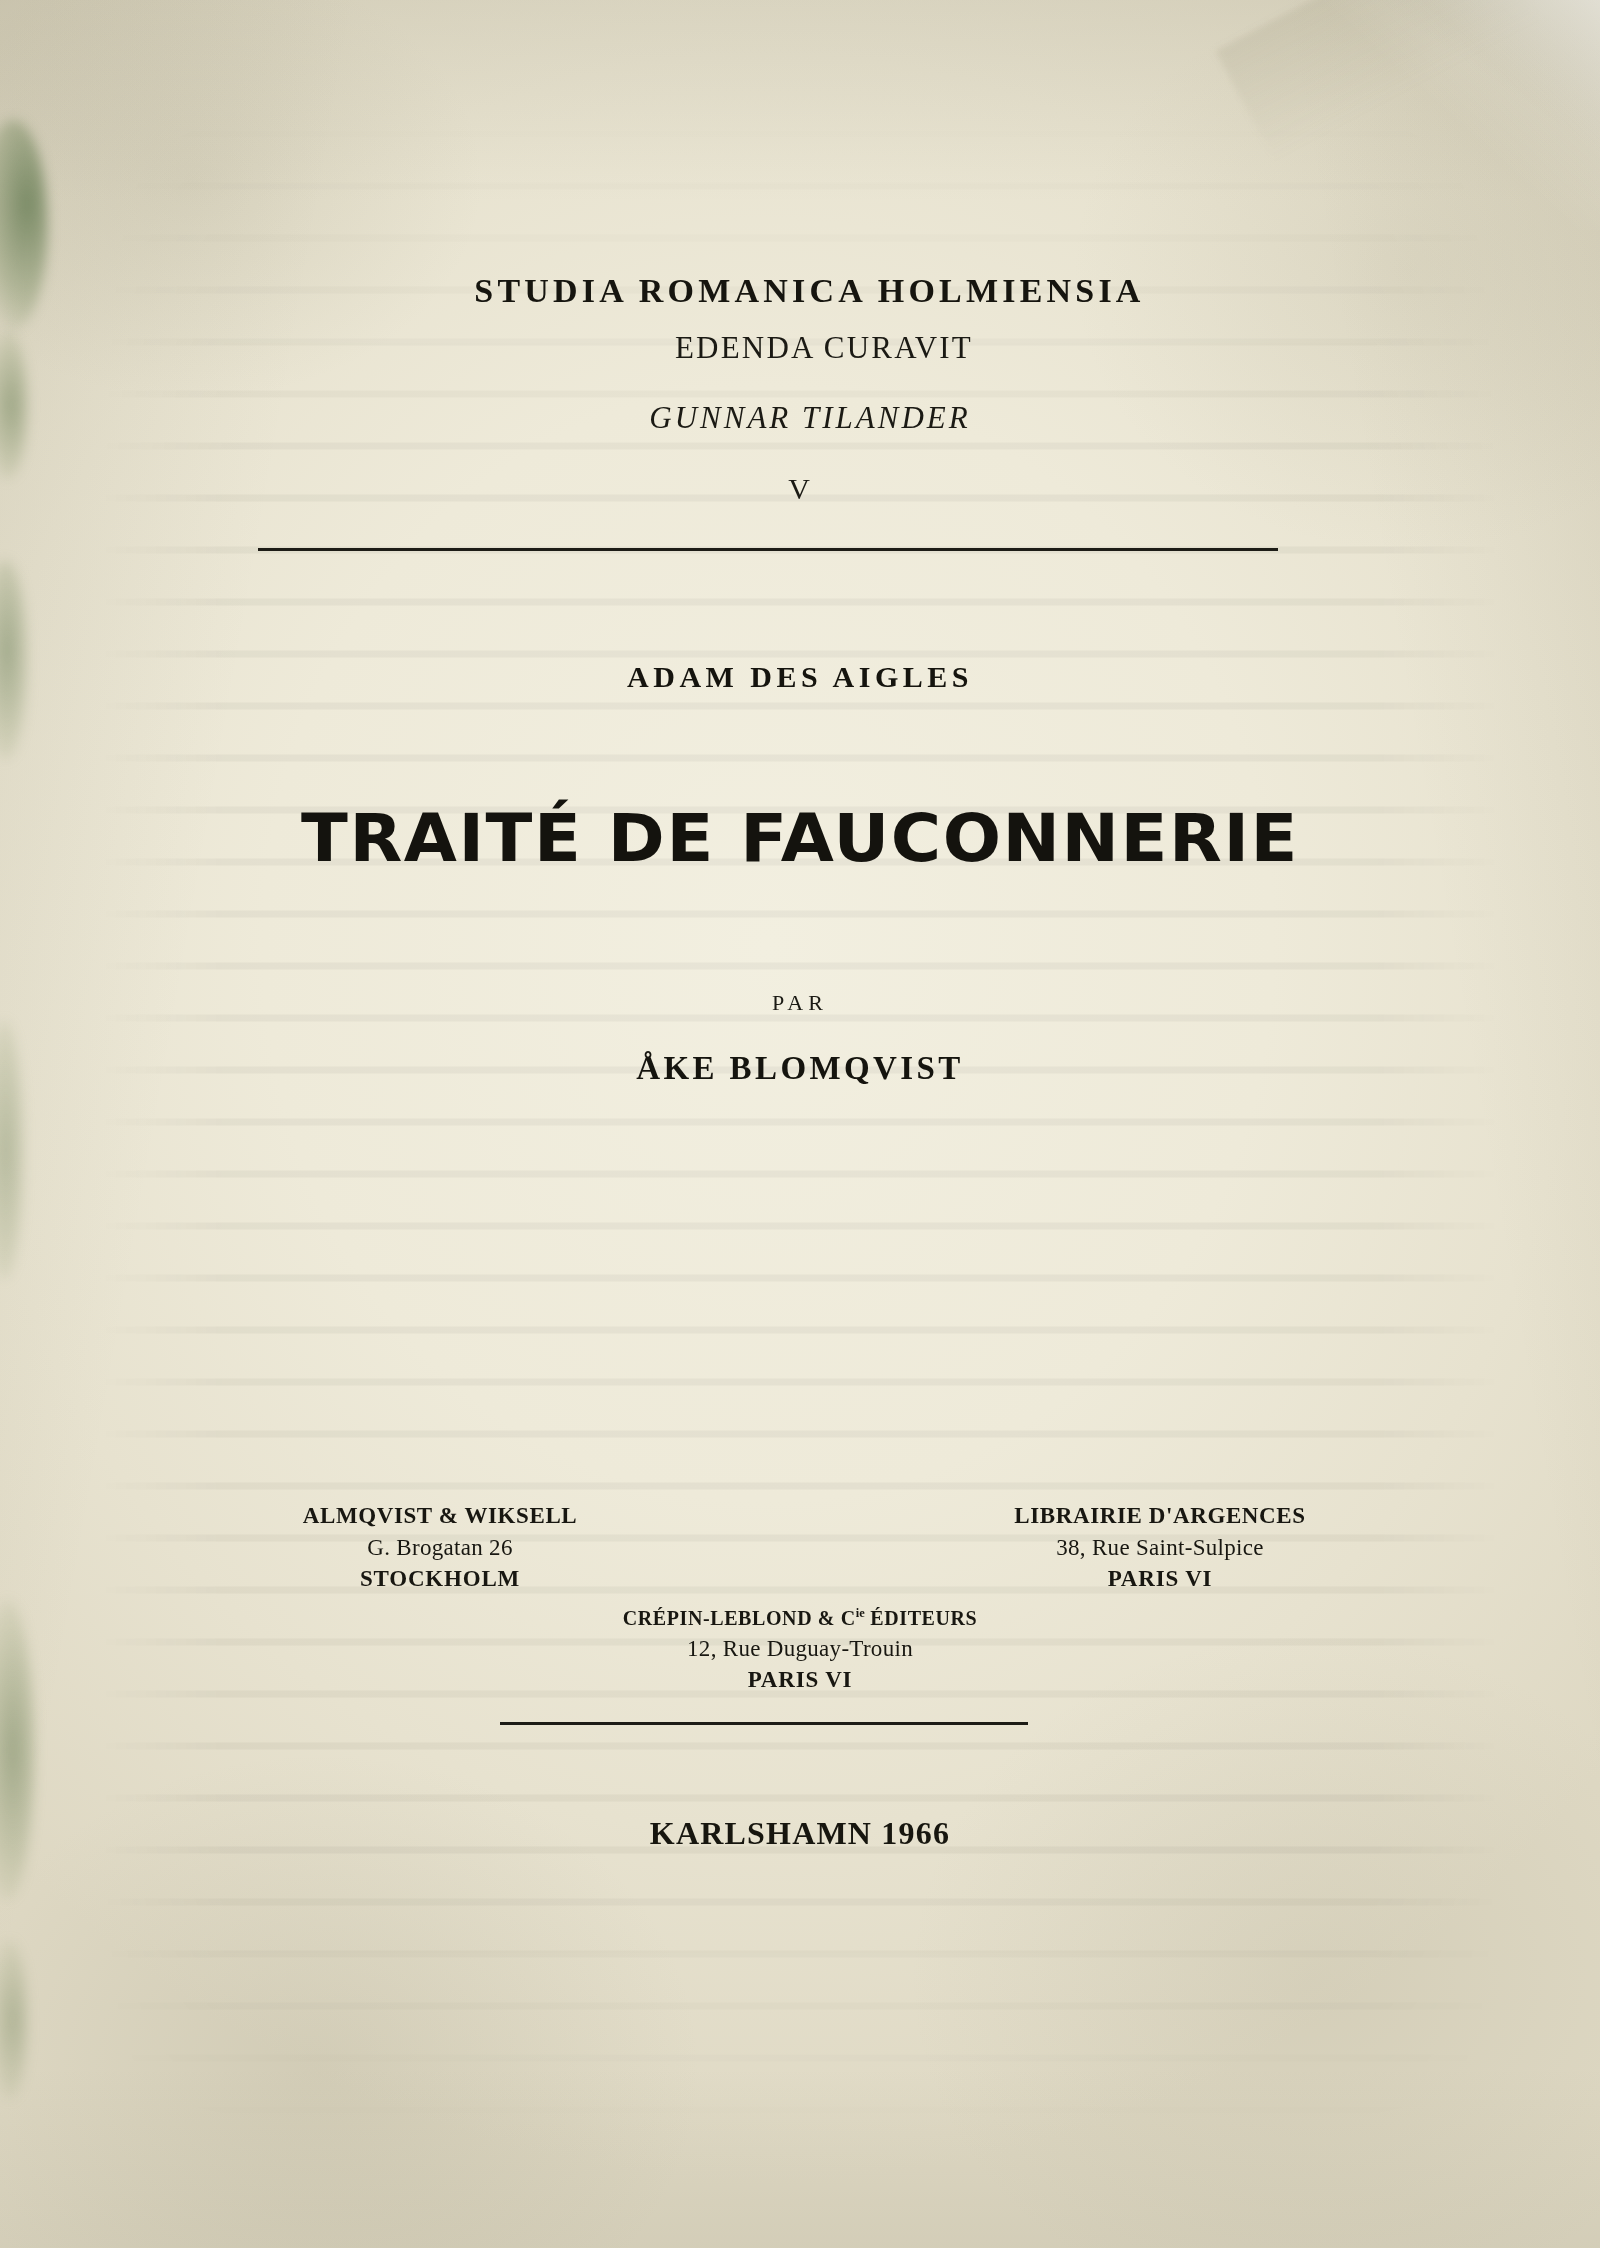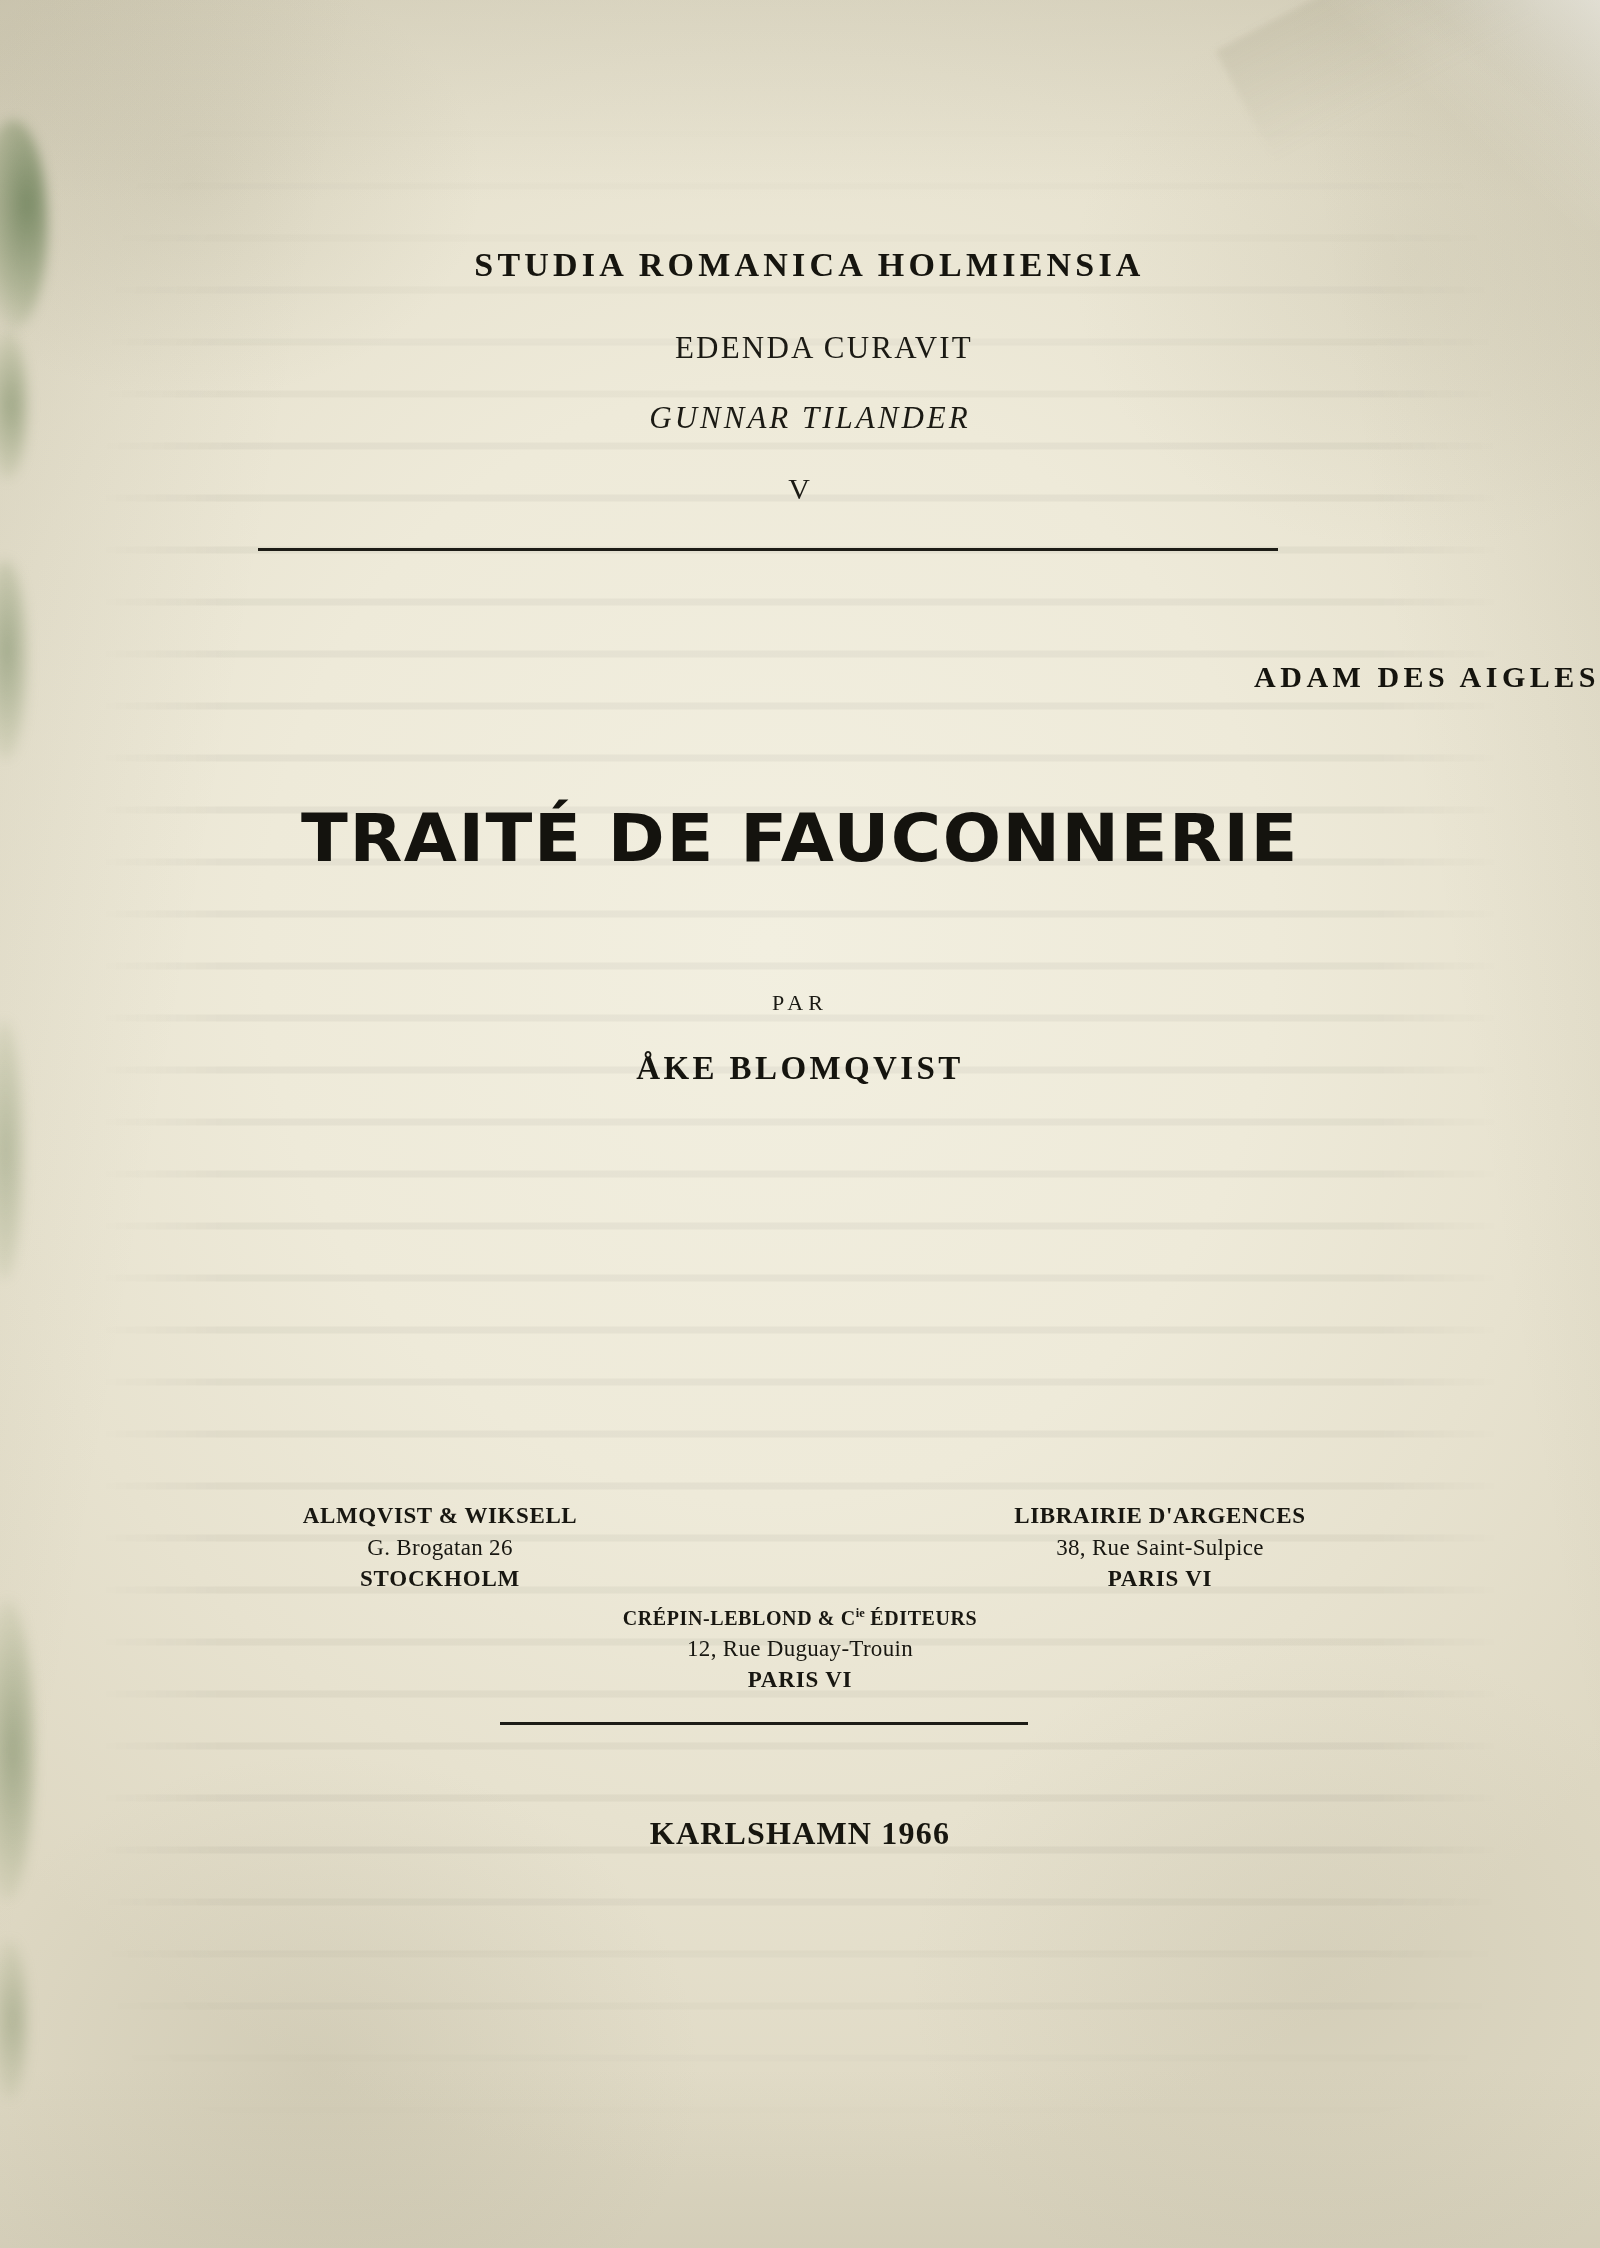--- a/index.html
+++ b/index.html
@@ -117,21 +117,21 @@
   .content {
     position: absolute;
     inset: 0;
     color: #1b1a16;
     text-align: center;
   }
 
   .series-title {
     position: absolute;
     left: 0; right: 0;
-    top: 246px;
+    top: 272px;
     font-family: "Liberation Serif", serif;
     font-weight: bold;
     font-size: 34px;
     letter-spacing: 4.2px;
     color: #16150f;
     padding-left: 19px;
   }
   .series-edenda {
     position: absolute;
     left: 0; right: 0;
@@ -170,21 +170,20 @@
   }
 
   .author {
     position: absolute;
     left: 0; right: 0;
     top: 660px;
     font-weight: bold;
     font-size: 30px;
     letter-spacing: 4.5px;
     color: #15140e;
-    text-align: right;
   }
 
   .main-title {
     position: absolute;
     left: 0; right: 0;
     top: 800px;
     font-family: "DejaVu Sans", sans-serif;
     font-weight: bold;
     font-size: 66px;
     letter-spacing: 1.5px;

